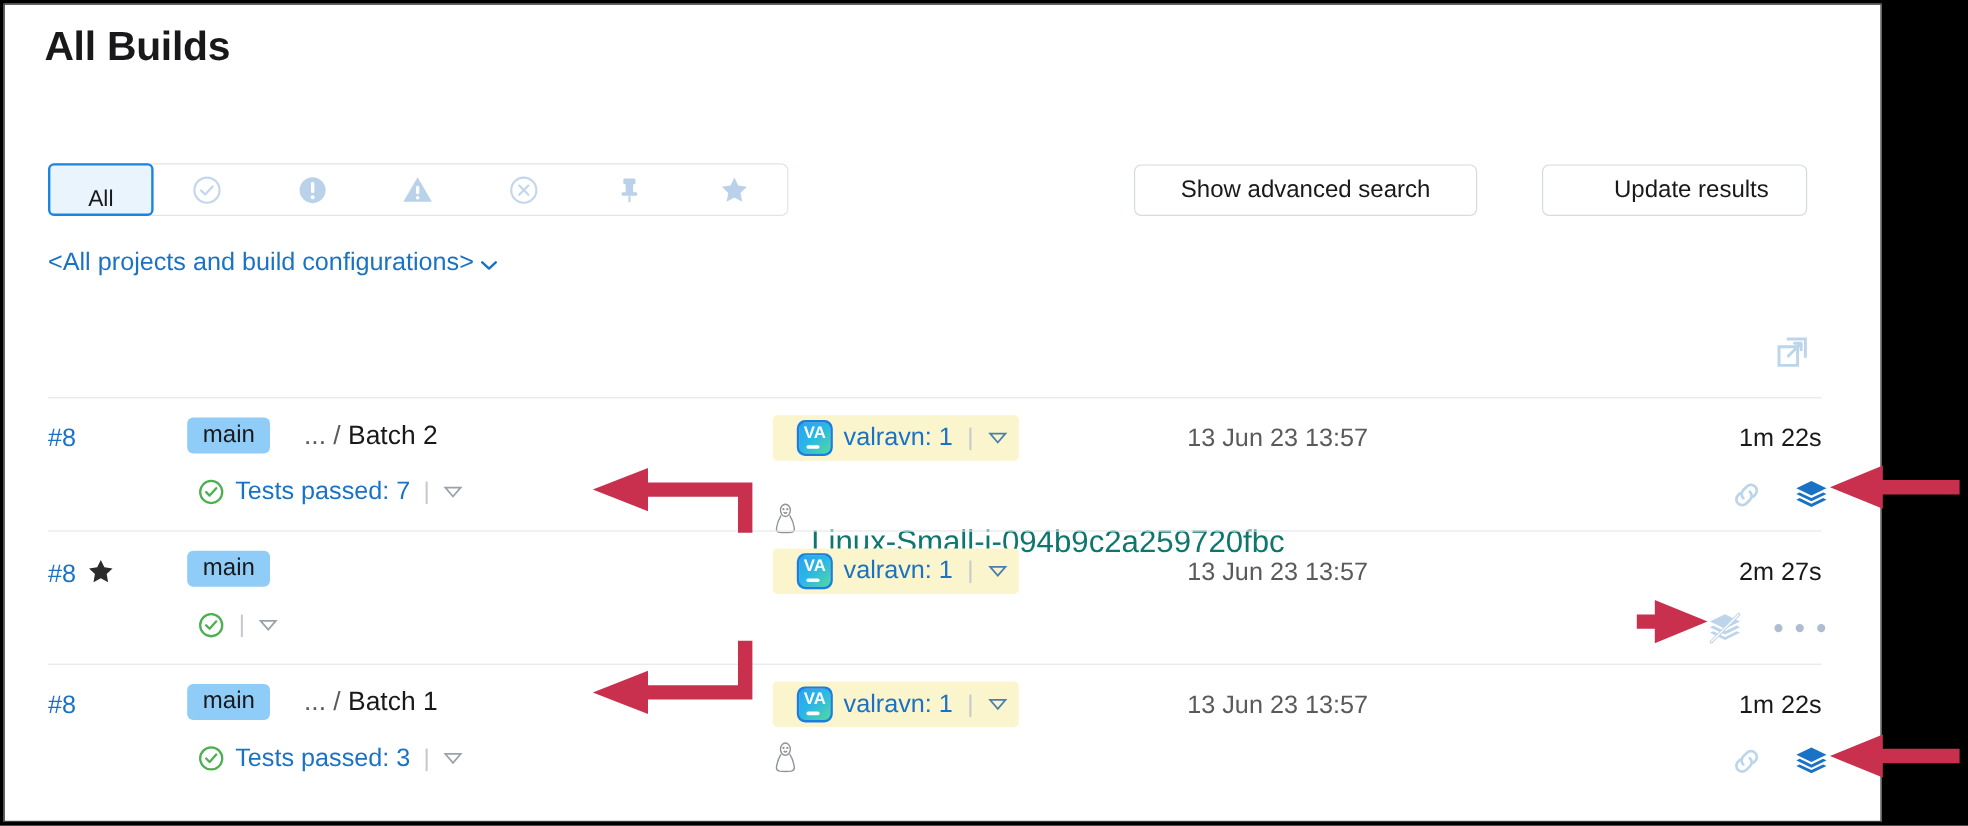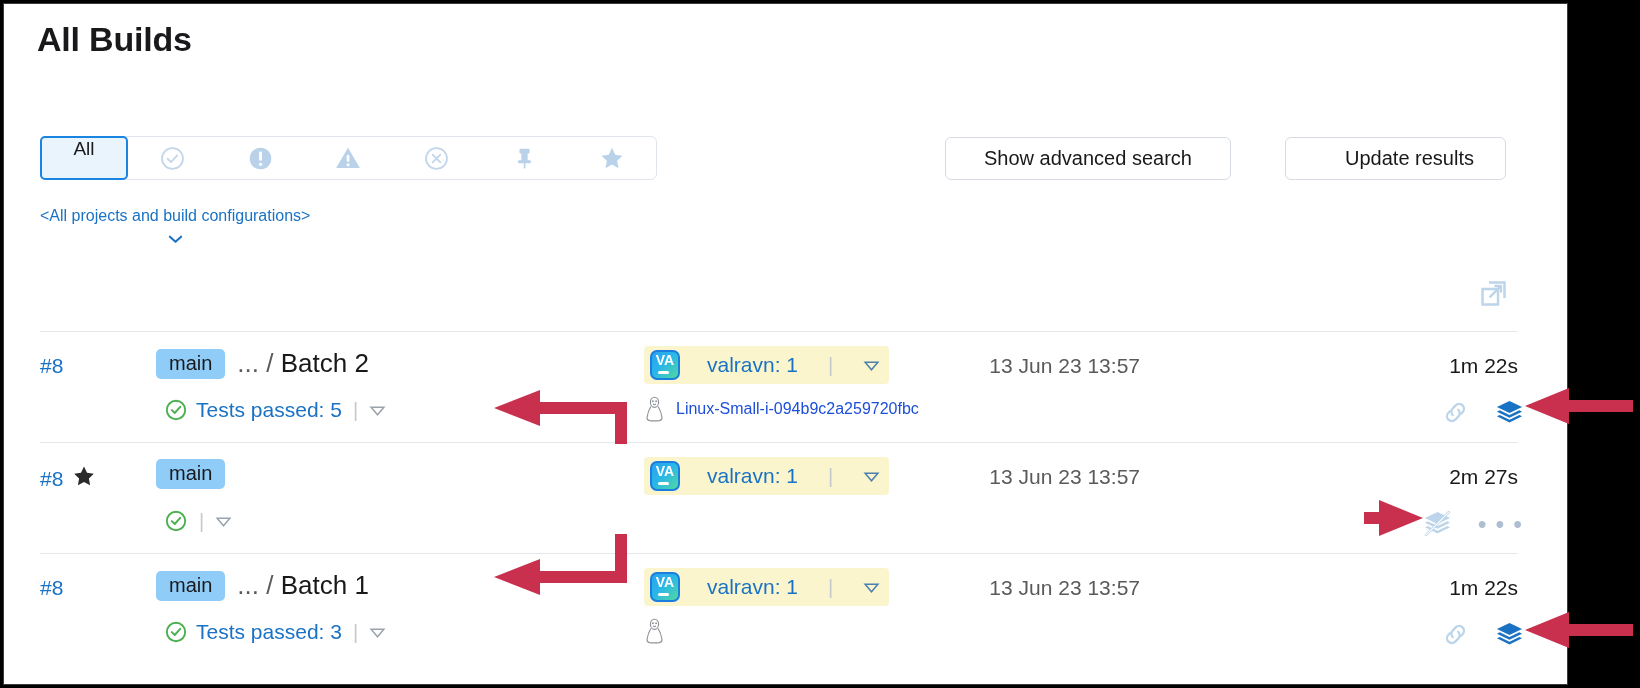--- a/index.html
+++ b/index.html
@@ -37,21 +37,21 @@
   .filter-bar {
     position:absolute; left:36px; top:132px;
     width:617px; height:44px;
     border:1px solid #dfe5eb;
     border-radius:6px;
     display:flex; align-items:stretch;
     background:#fff;
   }
   .filter-tab-all {
     width:88px;
-    display:flex; align-items:flex-start; justify-content:center;
+    display:flex; align-items:flex-end; justify-content:center;
     background:#eaf4fd;
     border:2px solid #1a85e0;
     border-radius:5px;
     margin:-1px 0 -1px -1px;
     font-size:19px; color:#19191c;
     cursor:pointer;
   }
   .filter-tab {
     flex:1;
     display:flex; align-items:center; justify-content:center;
@@ -69,22 +69,22 @@
     background:#fff; color:#19191c; font-size:20px;
     cursor:pointer;
     white-space:nowrap;
   }
   #btn-advanced { left:941px; width:286px; }
   #btn-update   { left:1281px; width:221px;padding-left:48px; }
 
   
   .projects-link {
     position:absolute; left:36px; top:203px;
-    font-size:16px; color:#1a72c4; cursor:pointer;
-    display:flex; align-items:center; gap:5px;flex-direction:column;
+    font-size:21px; color:#1a72c4; cursor:pointer;
+    display:flex; align-items:center; gap:5px;
   }
   .chev { font-size:14px; line-height:1; position:relative; top:2px; }
 
   
   .expand-icon {
     position:absolute; left:1474px; top:274px;
     cursor:pointer;
   }
 
   
@@ -103,49 +103,49 @@
 
   .c-num {
     left:0; top:22px;
     font-size:21px; color:#1a72c4; cursor:pointer;
     display:flex; align-items:center; gap:9px;
   }
   .star-icon { color:#2b2b2b; font-size:22px; line-height:1; position:relative; top:-1px; }
 
   .c-name {
     left:116px; top:16px;
-    display:flex; align-items:center; gap:12px;
+    display:flex; align-items:center; gap:28px;
   }
   .branch-badge {
     background:#8fcdf8;
     color:#19191c;
     font-size:20px;
     padding:3px 13px 4px;
     border-radius:5px;
     cursor:pointer;
   }
-  .build-path { font-size:26px; color:#19191c; white-space:nowrap; }
+  .build-path { font-size:22px; color:#19191c; white-space:nowrap; }
   .build-path .dim { color:#5a5a5a; }
 
   .c-status {
     left:124px; top:66px;
     display:flex; align-items:center; gap:8px;
     white-space:nowrap;
   }
   .status-text { font-size:21px; color:#1a72c4; cursor:pointer; }
   .sep { color:#c3c9ce; font-size:20px; margin:0 3px; }
   .caret-down { color:#9aa3ab; font-size:15px; position:relative; top:1px; cursor:pointer; }
 
   .c-agent {
     left:604px; top:14px;
   }
   .agent-pill {
-    display:inline-flex; align-items:center; gap:27px;
+    display:inline-flex; align-items:center; gap:9px;
     background:#fbf5cd;
-    padding:4px 9px 4px 6px;
+    padding:4px 9px 4px 20px;
     border-radius:4px;
   }
   .avatar {
     width:30px; height:30px; border-radius:7px;
     background:linear-gradient(135deg,#2aa3f0 0%,#29b6e8 45%,#52d9a0 100%);
     border:2px solid #1a7ee0;
     position:relative;
     font-size:14px; font-weight:700; color:#fff;
     display:flex; align-items:flex-start; justify-content:center;
     line-height:14px; padding-top:1px;
@@ -155,21 +155,21 @@
     position:absolute; left:6px; bottom:4px;
     width:11px; height:3px; background:#fff; border-radius:2px;
   }
   .agent-name { font-size:21px; color:#1a72c4; cursor:pointer; }
 
   .c-host {
     left:604px; top:64px;
     display:flex; align-items:center; gap:11px;
     white-space:nowrap;
   }
-  .host-text { font-size:16px; color:#1d4ed8; }
+  .host-text { font-size:26px; color:#0f766e;margin-top:40px; }
 
   .c-date {
     right:378px; top:22px;
     font-size:21px; color:#5a5a5a; white-space:nowrap;
   }
   .c-dur {
     right:0px; top:22px;
     font-size:21px; color:#19191c; white-space:nowrap;
   }
 
@@ -280,21 +280,21 @@
             <span class="branch-badge">main</span>
             <span class="build-path"><span class="dim">... /</span> <span>Batch 2</span></span>
           </div>
           <div class="cell c-status">
             <span style="display: flex; align-items: center;">
               <svg width="24" height="24" viewBox="0 0 24 24" fill="none" stroke="#4caf50" stroke-width="1.9">
                 <circle cx="12" cy="12" r="9.2"></circle>
                 <path d="M7.8 12.1l2.9 2.9 5.5-6.2" stroke-linecap="round" stroke-linejoin="round"></path>
               </svg>
             </span>
-            <span class="status-text">Tests passed: 5</span>
+            <span class="status-text">Tests passed: 7</span>
             <span class="sep">|</span>
             <span class="caret-down"><svg width="17" height="13" viewBox="0 0 16 12" fill="none" stroke="#9aa3ab" stroke-width="1.4">
                 <path d="M2 3h12L8 10z"></path>
               </svg></span>
           </div>
           <div class="cell c-agent"><span class="agent-pill">
               <span class="avatar">
                 <span>VA</span>
                 <span class="bar"></span>
               </span>

